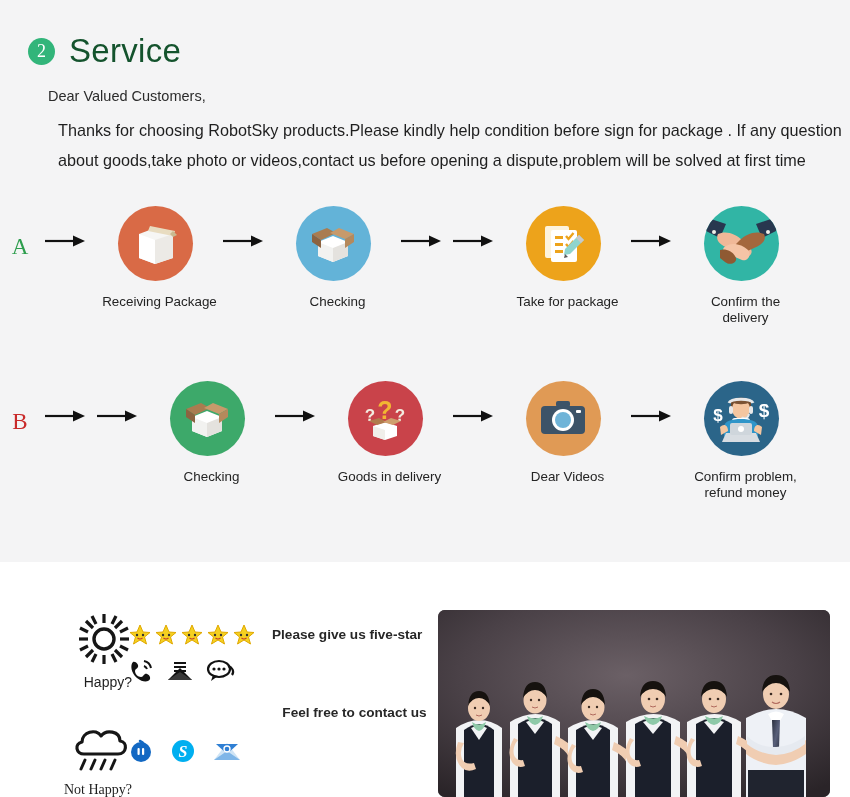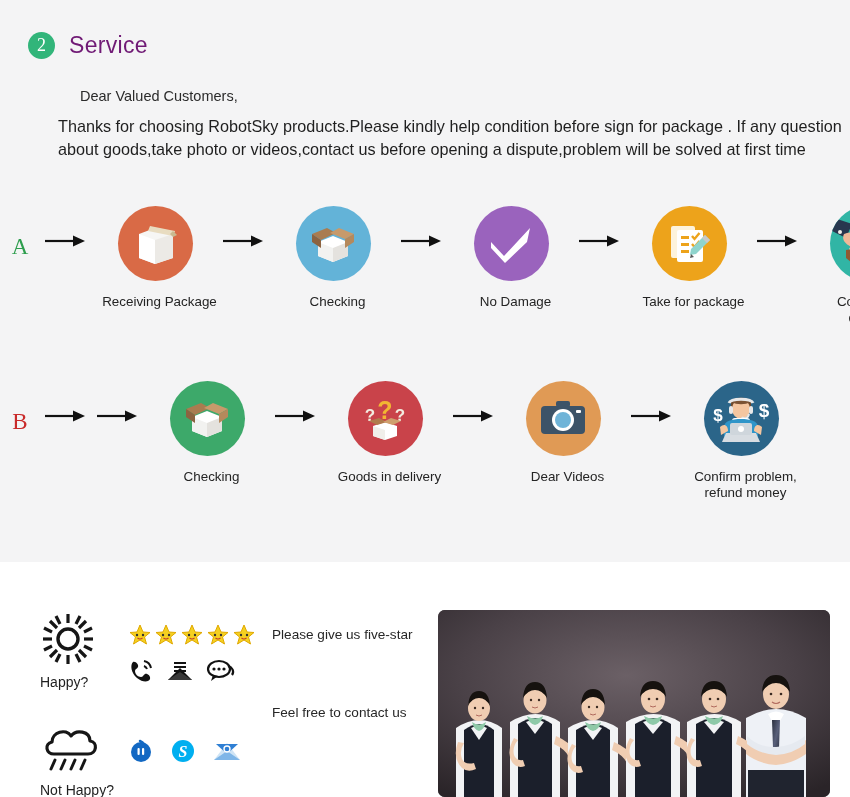--- a/index.html
+++ b/index.html
@@ -31,38 +31,38 @@
     border-radius: 50%;
     background: #32b57a;
     color: #ffffff;
     font-size: 18px;
     line-height: 27px;
     text-align: center;
     font-family: "Liberation Serif", serif;
     flex: none;
   }
   .service-title {
-    font-size: 23px;
-    color: #701a75;
+    font-size: 33px;
+    color: #14532d;
     font-weight: normal;
     letter-spacing: 0.3px;
   }
 
   .greeting {
     position: absolute;
-    left: 80px; top: 88px;
+    left: 48px; top: 88px;
     font-size: 14.5px;
     color: #2b2b2b;
   }
   .intro-para {
     position: absolute;
     left: 58px; top: 115px;
     width: 790px;
     font-size: 16.2px;
-    line-height: 23px;
+    line-height: 30px;
     color: #1f1f1f;
   }
 
   
   .flow-row {
     position: absolute;
     left: 0;
     width: 850px;
     display: flex;
     align-items: flex-start;
@@ -123,22 +123,22 @@
     left: 0; top: 562px;
     width: 850px; height: 235px;
     background: #ffffff;
   }
 
   .mood-col {
     position: absolute;
     left: 40px; top: 50px;
     width: 92px;
   }
-  .mood-item { text-align: left; }
-  .mood-item + .mood-item { margin-top: 32px; }
+  .mood-item { text-align: right; }
+  .mood-item + .mood-item { margin-top: 32px; font-family: Liberation Serif, serif; }
   .mood-label {
     margin-top: 4px;
     font-size: 14px;
     color: #1f1f1f;
   }
 
   .icons-col {
     position: absolute;
     left: 128px; top: 56px;
     width: 140px;
@@ -149,30 +149,31 @@
     gap: 12px;
     height: 38px;
   }
   .icon-line.stars { gap: 2px; height: 34px; }
   .icon-line.social { margin-top: 42px; gap: 16px; }
 
   .msg-col {
     position: absolute;
     left: 272px; top: 56px;
     width: 165px;
+    font-weight: bold;
   }
   .msg {
     font-size: 13.6px;
     color: #272727;
     height: 38px;
     line-height: 38px;
     white-space: nowrap;
   }
   .msg.stars-msg { height: 34px; line-height: 34px; }
-  .msg.social-msg { margin-top: 42px; }
+  .msg.social-msg { margin-top: 42px; text-align: center; }
 
   
   .team-photo {
     position: absolute;
     left: 438px; top: 48px;
     width: 392px; height: 187px;
     border-radius: 7px;
     overflow: hidden;
     background: #3a3338;
   }
@@ -236,28 +237,20 @@
       <div class="step-label">Checking</div>
     </div>
 
     <div class="arrow">
       <svg width="42" height="14" viewBox="0 0 42 14">
           <path d="M0 7 H30" stroke="#111" stroke-width="2.2"></path>
           <path d="M28 1.5 L40 7 L28 12.5 Z" fill="#111"></path>
         </svg>
     </div>
 
-    <div class="step">
-      <div class="circle" style="background:#9a63bd">
-        <svg width="52" height="44" viewBox="0 0 52 44">
-          <path d="M6 20 L19 34 L45 6 L42 20 L20 41 L6 26 Z" fill="#ffffff"></path>
-        </svg>
-      </div>
-      <div class="step-label">No Damage</div>
-    </div>
 
     <div class="arrow">
       <svg width="42" height="14" viewBox="0 0 42 14">
           <path d="M0 7 H30" stroke="#111" stroke-width="2.2"></path>
           <path d="M28 1.5 L40 7 L28 12.5 Z" fill="#111"></path>
         </svg>
     </div>
 
     <div class="step">
       <div class="circle" style="background:#eda31b">

